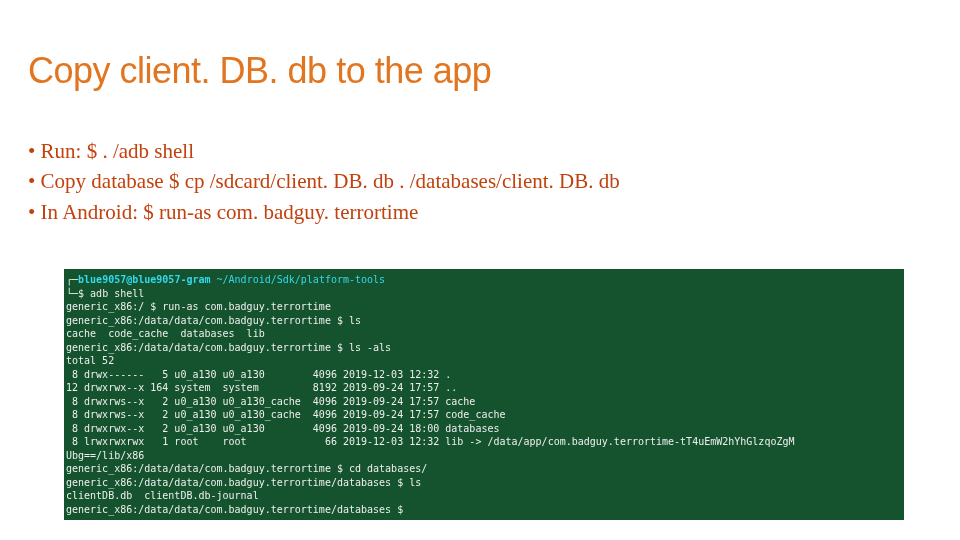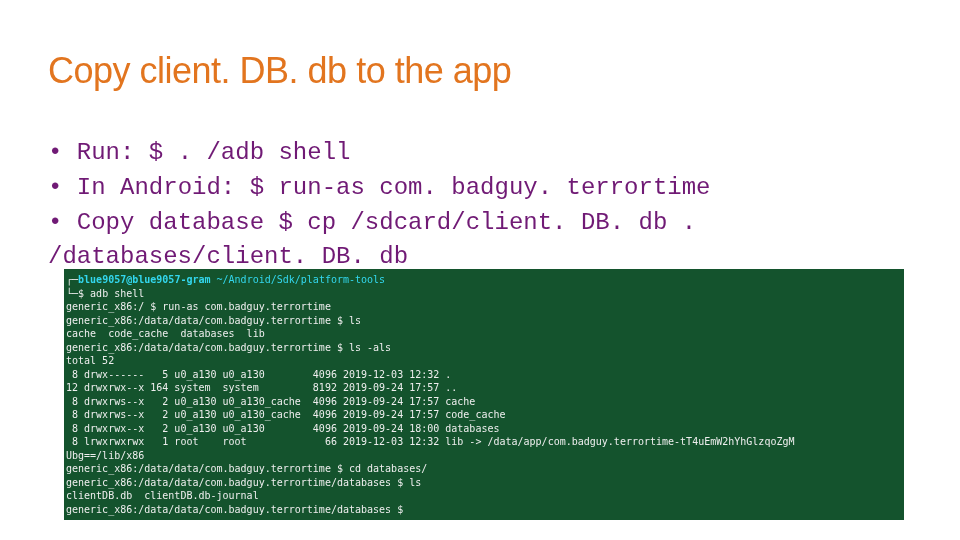--- a/index.html
+++ b/index.html
@@ -6,39 +6,39 @@
   body {
     width: 960px;
     height: 540px;
     background: #ffffff;
     font-family: Arial, Helvetica, sans-serif;
     overflow: hidden;
   }
   .slide {
     width: 100%;
     height: 100%;
-    padding: 50px 66px 0 48px;
+    padding: 50px 66px 0 28px;
     position: relative;
   }
   .title {
     font-size: 36px;
     font-weight: 400;
     color: #e2751f;
     letter-spacing: -0.5px;
     margin-bottom: 44px;
   }
   .bullets {
     list-style: none;
     margin-bottom: 16px;
   }
   .bullets li {
-    font-size: 24px;
-    color: #701a75;
+    font-size: 21px;
+    color: #c2410c;
     line-height: 1.45;
-    font-family: Liberation Mono, monospace;
+    font-family: Liberation Serif, serif;
   }
   .bullets li::before {
     content: "• ";
   }
   .terminal {
     position: absolute;
     left: 64px;
     bottom: 20px;
     width: 840px;
     background: #14532d;
@@ -54,22 +54,22 @@
   .bcyan { color: #33d7ee; font-weight: bold; }
 </style>
 </head>
 <body>
 
 <div class="slide">
   <h1 class="title">Copy client. DB. db to the app</h1>
 
   <ul class="bullets">
     <li>Run: $ . /adb shell</li>
+    <li>Copy database $ cp /sdcard/client. DB. db . /databases/client. DB. db</li>
     <li>In Android: $ run-as com. badguy. terrortime</li>
-    <li>Copy database $ cp /sdcard/client. DB. db . /databases/client. DB. db</li>
   </ul>
 
   <div class="terminal"><span>┌─<span class="bcyan">blue9057@blue9057-gram</span> <span class="cyan">~/Android/Sdk/platform-tools</span></span>
 <span>└─<span>$ adb shell</span></span>
 <span>generic_x86:/ $ run-as com.badguy.terrortime</span>
 <span>generic_x86:/data/data/com.badguy.terrortime $ ls</span>
 <span>cache  code_cache  databases  lib</span>
 <span>generic_x86:/data/data/com.badguy.terrortime $ ls -als</span>
 <span>total 52</span>
 <span> 8 drwx------   5 u0_a130 u0_a130        4096 2019-12-03 12:32 .</span>

